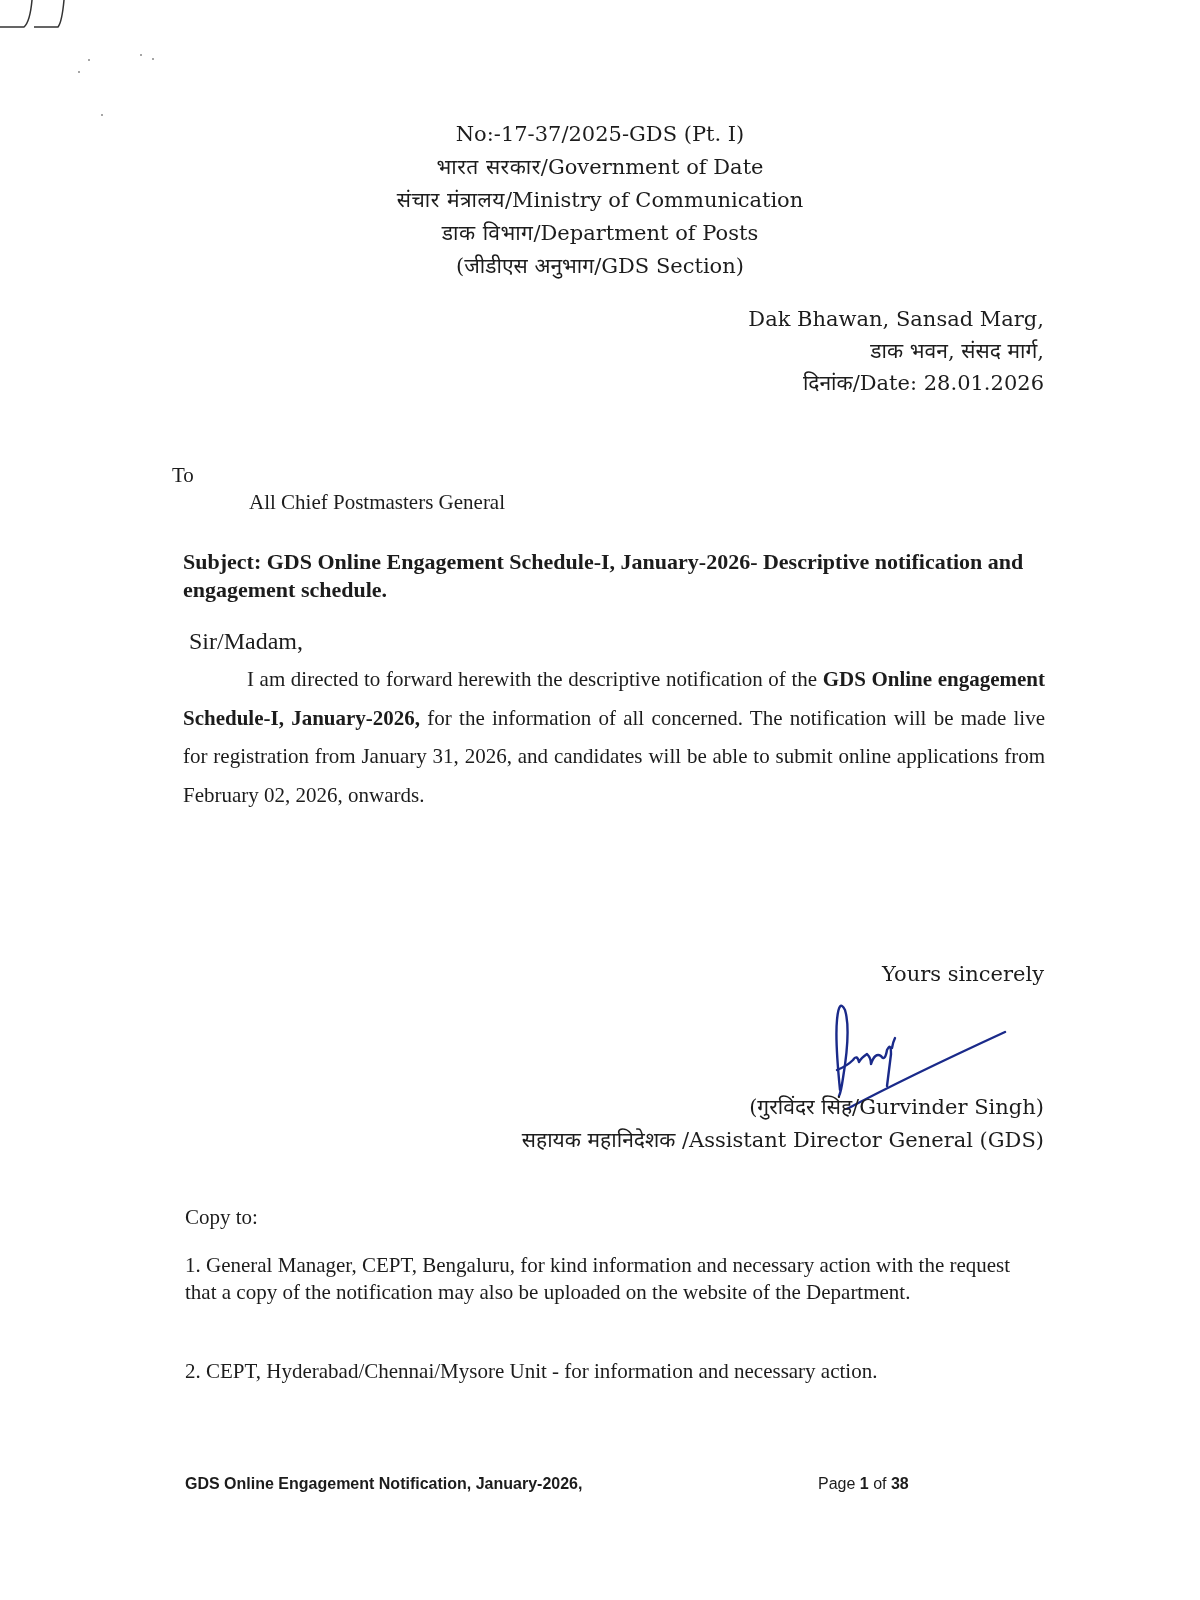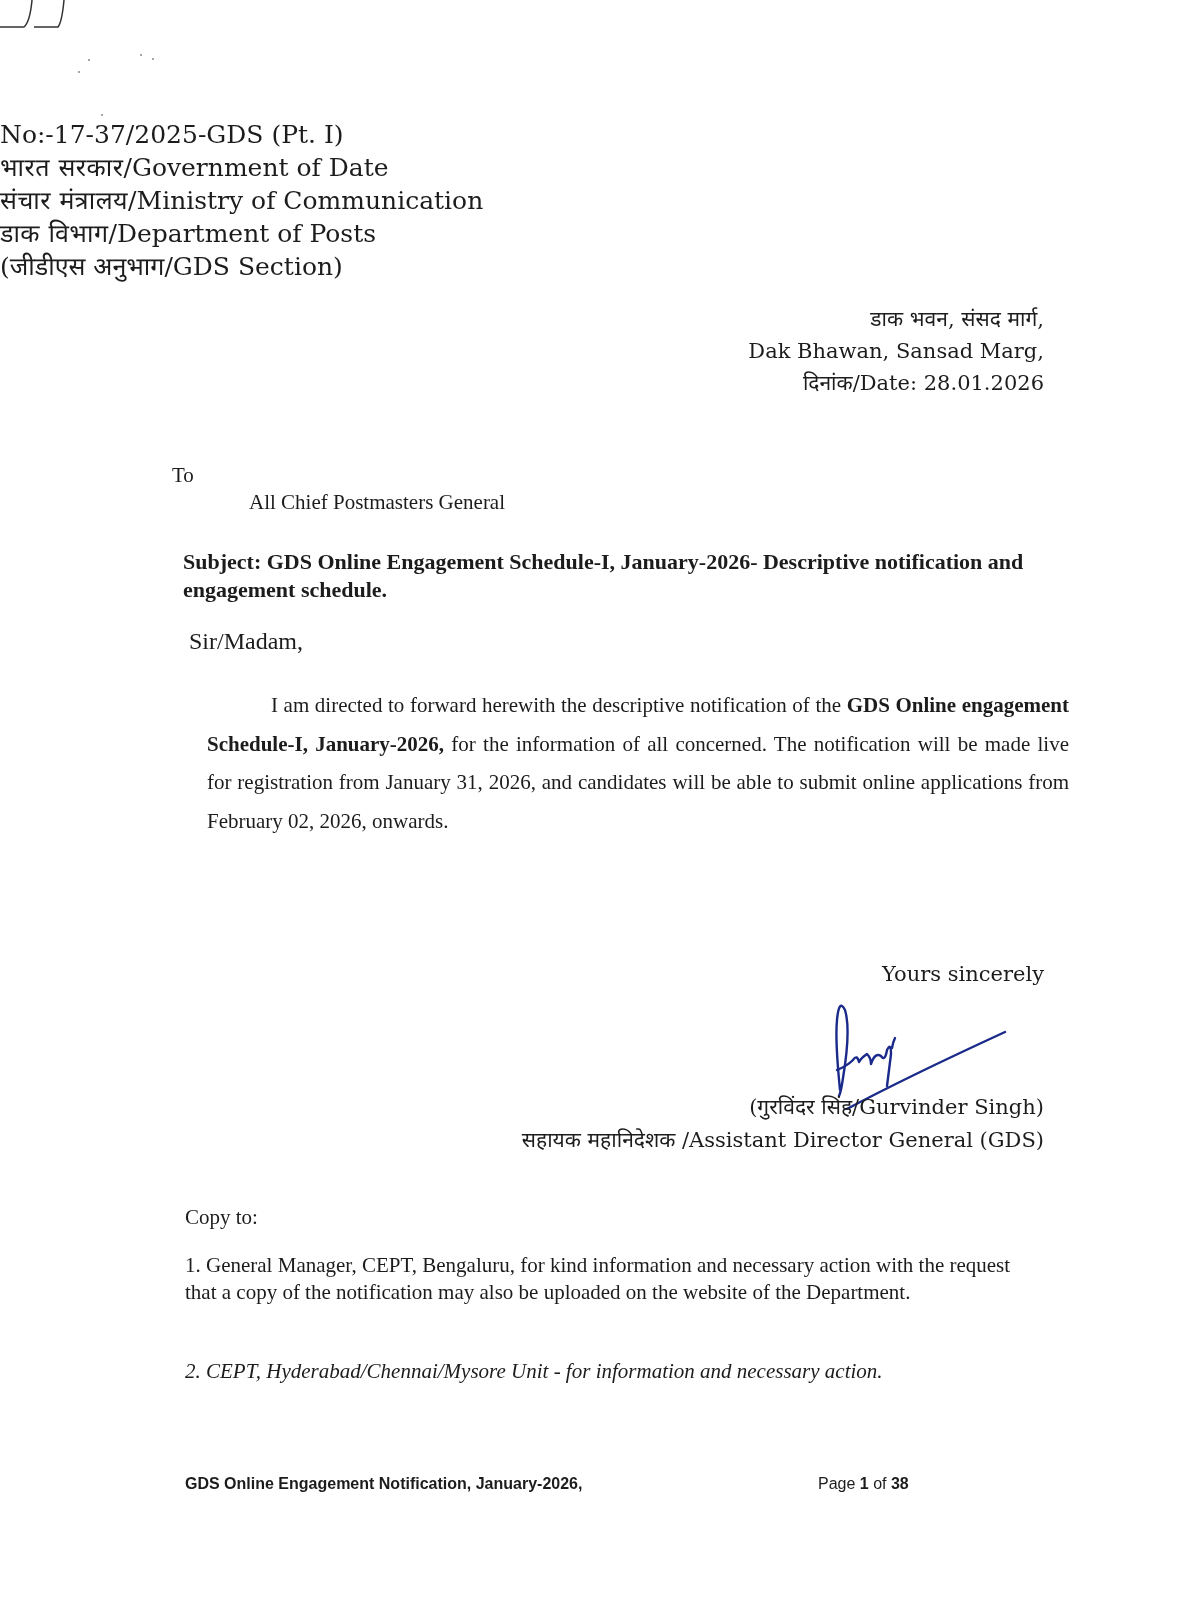--- a/index.html
+++ b/index.html
@@ -6,46 +6,46 @@
     body {
       width: 1200px; height: 1600px; background: #ffffff; position: relative;
       font-family: "DejaVu Serif", "Liberation Serif", serif; color: #1c1c1c;
       overflow: hidden;
     }
     .abs { position: absolute; }
     .serif { font-family: "DejaVu Serif", "Liberation Serif", serif; }
     .lib { font-family: "Liberation Serif", "DejaVu Serif", serif; }
     .sans { font-family: "Liberation Sans", "DejaVu Sans", sans-serif; }
 
-    .header-block { left: 0; width: 1200px; top: 118px; font-size: 25px; line-height: 33px; }
+    .header-block { left: 0; width: 1200px; top: 118px; text-align: center; font-size: 21px; line-height: 33px; }
     .header-block div { white-space: nowrap; }
     .header-block .hi { letter-spacing: 0.5px; }
 
     .address-block { right: 156px; top: 303px; text-align: right; font-size: 21px; line-height: 32px; }
     .address-block div { white-space: nowrap; }
 
     .to-label { left: 172px; top: 463px; font-size: 21px; }
     .recipient { left: 249px; top: 490px; font-size: 21px; }
 
     .subject { left: 183px; top: 548px; width: 862px; font-size: 22px; line-height: 28px; font-weight: bold; }
     .salutation { left: 189px; top: 628px; font-size: 24px; }
 
-    .body-para { left: 183px; top: 686px; width: 862px; font-size: 21px; line-height: 38.5px; text-align: justify; margin-left: 24px; }
+    .body-para { left: 183px; top: 660px; width: 862px; font-size: 21px; line-height: 38.5px; text-align: justify; }
     .body-para .indent { display: inline-block; width: 64px; }
     .body-para b { font-weight: bold; }
 
     .closing { right: 156px; top: 962px; font-size: 21px; }
     .signature { left: 835px; top: 1000px; width: 200px; height: 110px; }
     .sig-name { right: 156px; top: 1092px; font-size: 21px; white-space: nowrap; }
     .sig-desig { right: 156px; top: 1125px; font-size: 21px; white-space: nowrap; }
 
     .copy-to { left: 185px; top: 1205px; font-size: 21px; }
     .cc-item { left: 185px; width: 860px; font-size: 21px; line-height: 27px; }
     .cc-1 { top: 1252px; }
-    .cc-2 { top: 1358px; font-style: italic; }
+    .cc-2 { top: 1358px; }
 
     .footer-left { left: 185px; top: 1475px; font-size: 16px; font-weight: bold; }
     .footer-right { left: 818px; top: 1475px; font-size: 16px; }
     .footer-right b { font-weight: bold; }
 
     .scan-mark { left: 0; top: 0; width: 70px; height: 40px; }
     .speck { width: 2px; height: 2px; background: #888; border-radius: 50%; }
   </style>
 </head>
 <body>
@@ -68,22 +68,22 @@
   <div>
     <span class="hi">संचार मंत्रालय</span><span>/Ministry of Communication</span>
   </div>
   <div>
     <span class="hi">डाक विभाग</span><span>/Department of Posts</span>
   </div>
   <div>(जीडीएस अनुभाग/GDS Section)</div>
 </div>
 
 <div class="abs address-block serif">
+  <div>Dak Bhawan, Sansad Marg,</div>
   <div>डाक भवन, संसद मार्ग,</div>
-  <div>Dak Bhawan, Sansad Marg,</div>
   <div>
     <span>दिनांक</span><span>/Date: </span><span>28.01.2026</span>
   </div>
 </div>
 
 <div class="abs to-label lib">To</div>
 <div class="abs recipient lib">All Chief Postmasters General</div>
 
 <div class="abs subject lib">Subject: GDS Online Engagement Schedule-I, January-2026- Descriptive notification and engagement schedule.</div>
 

